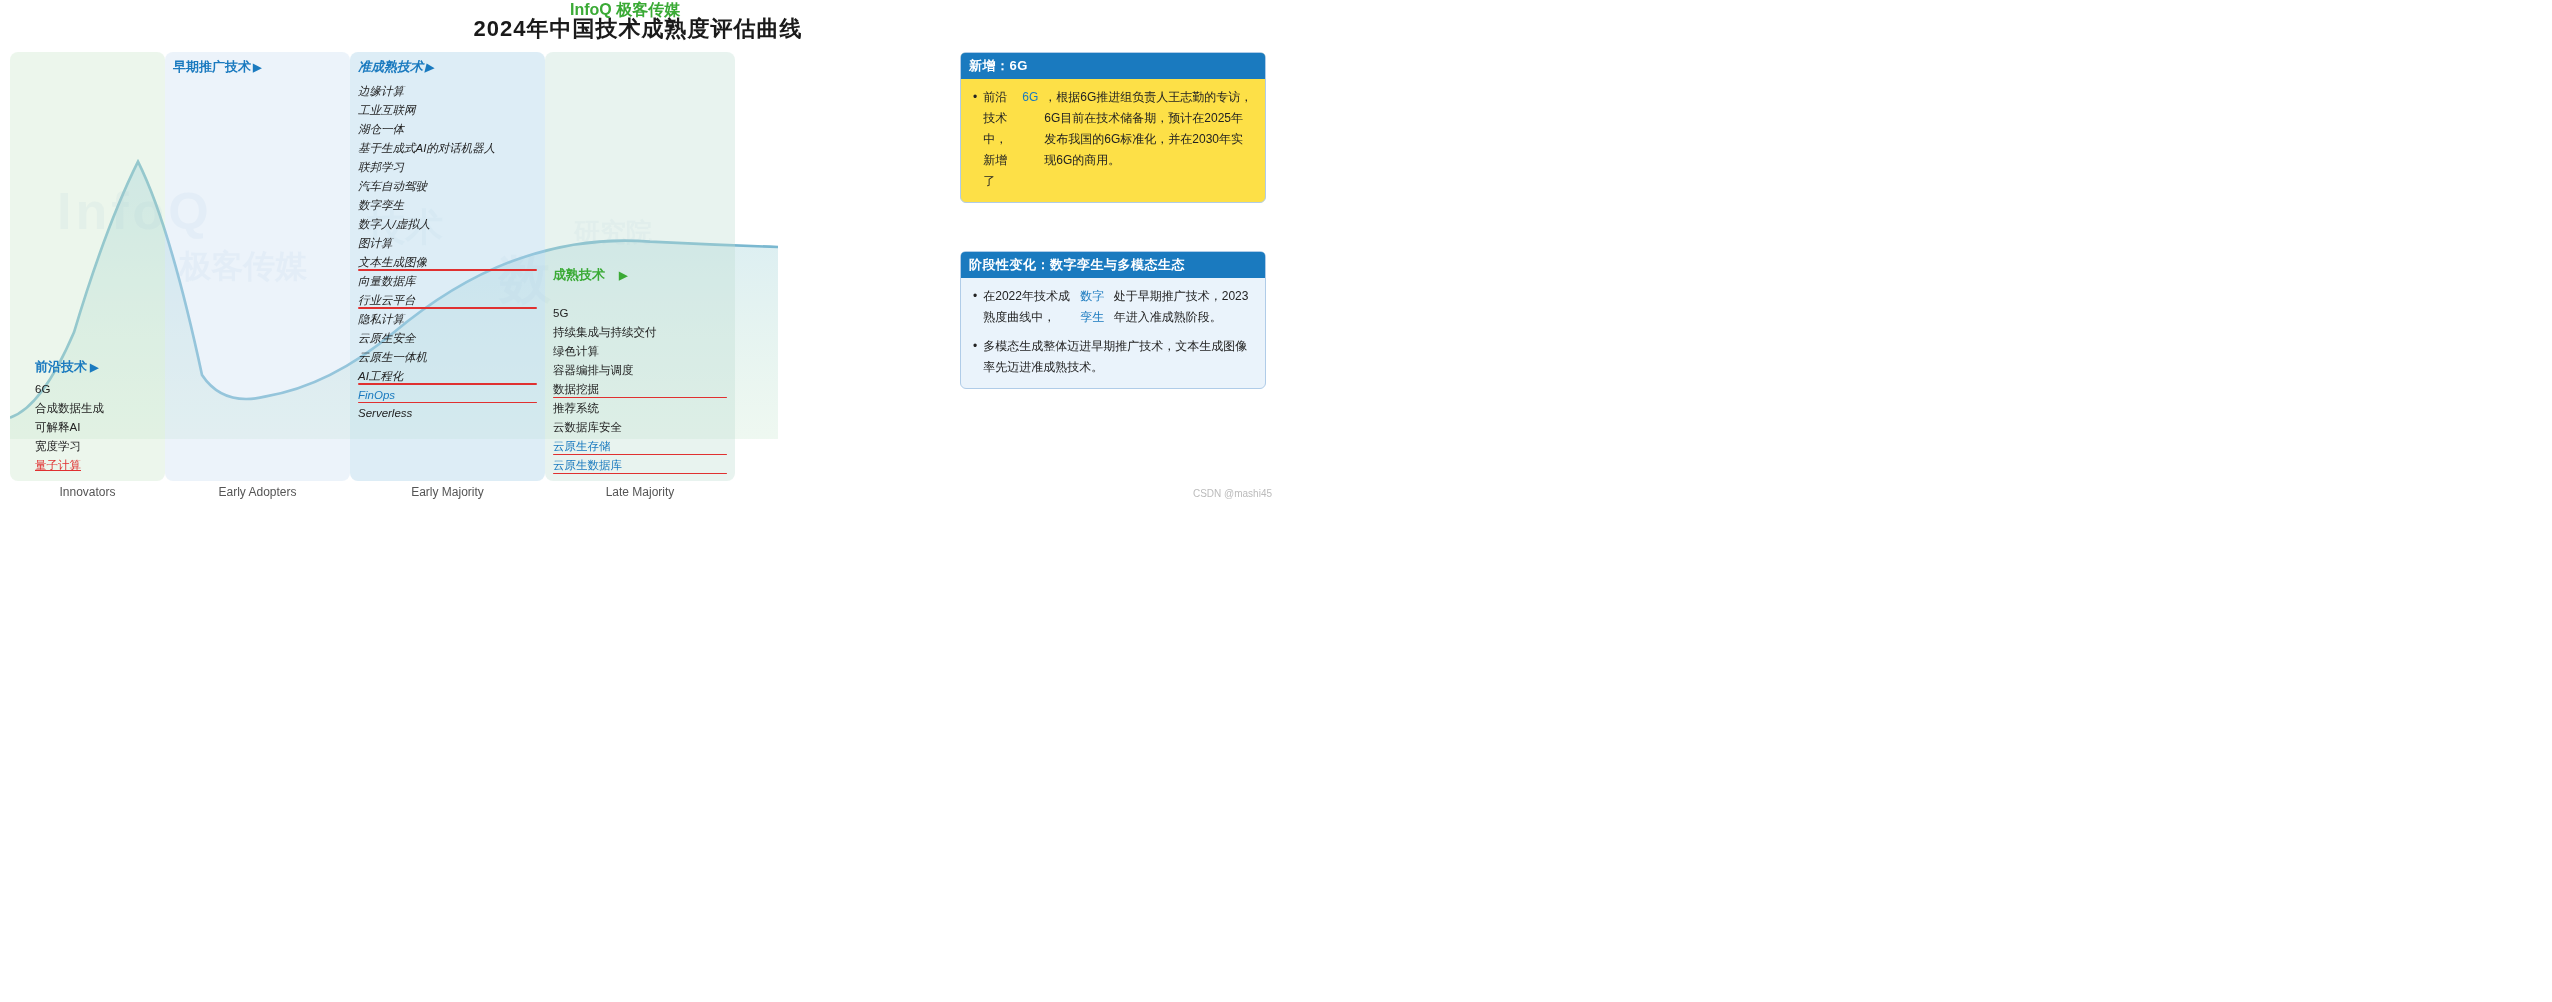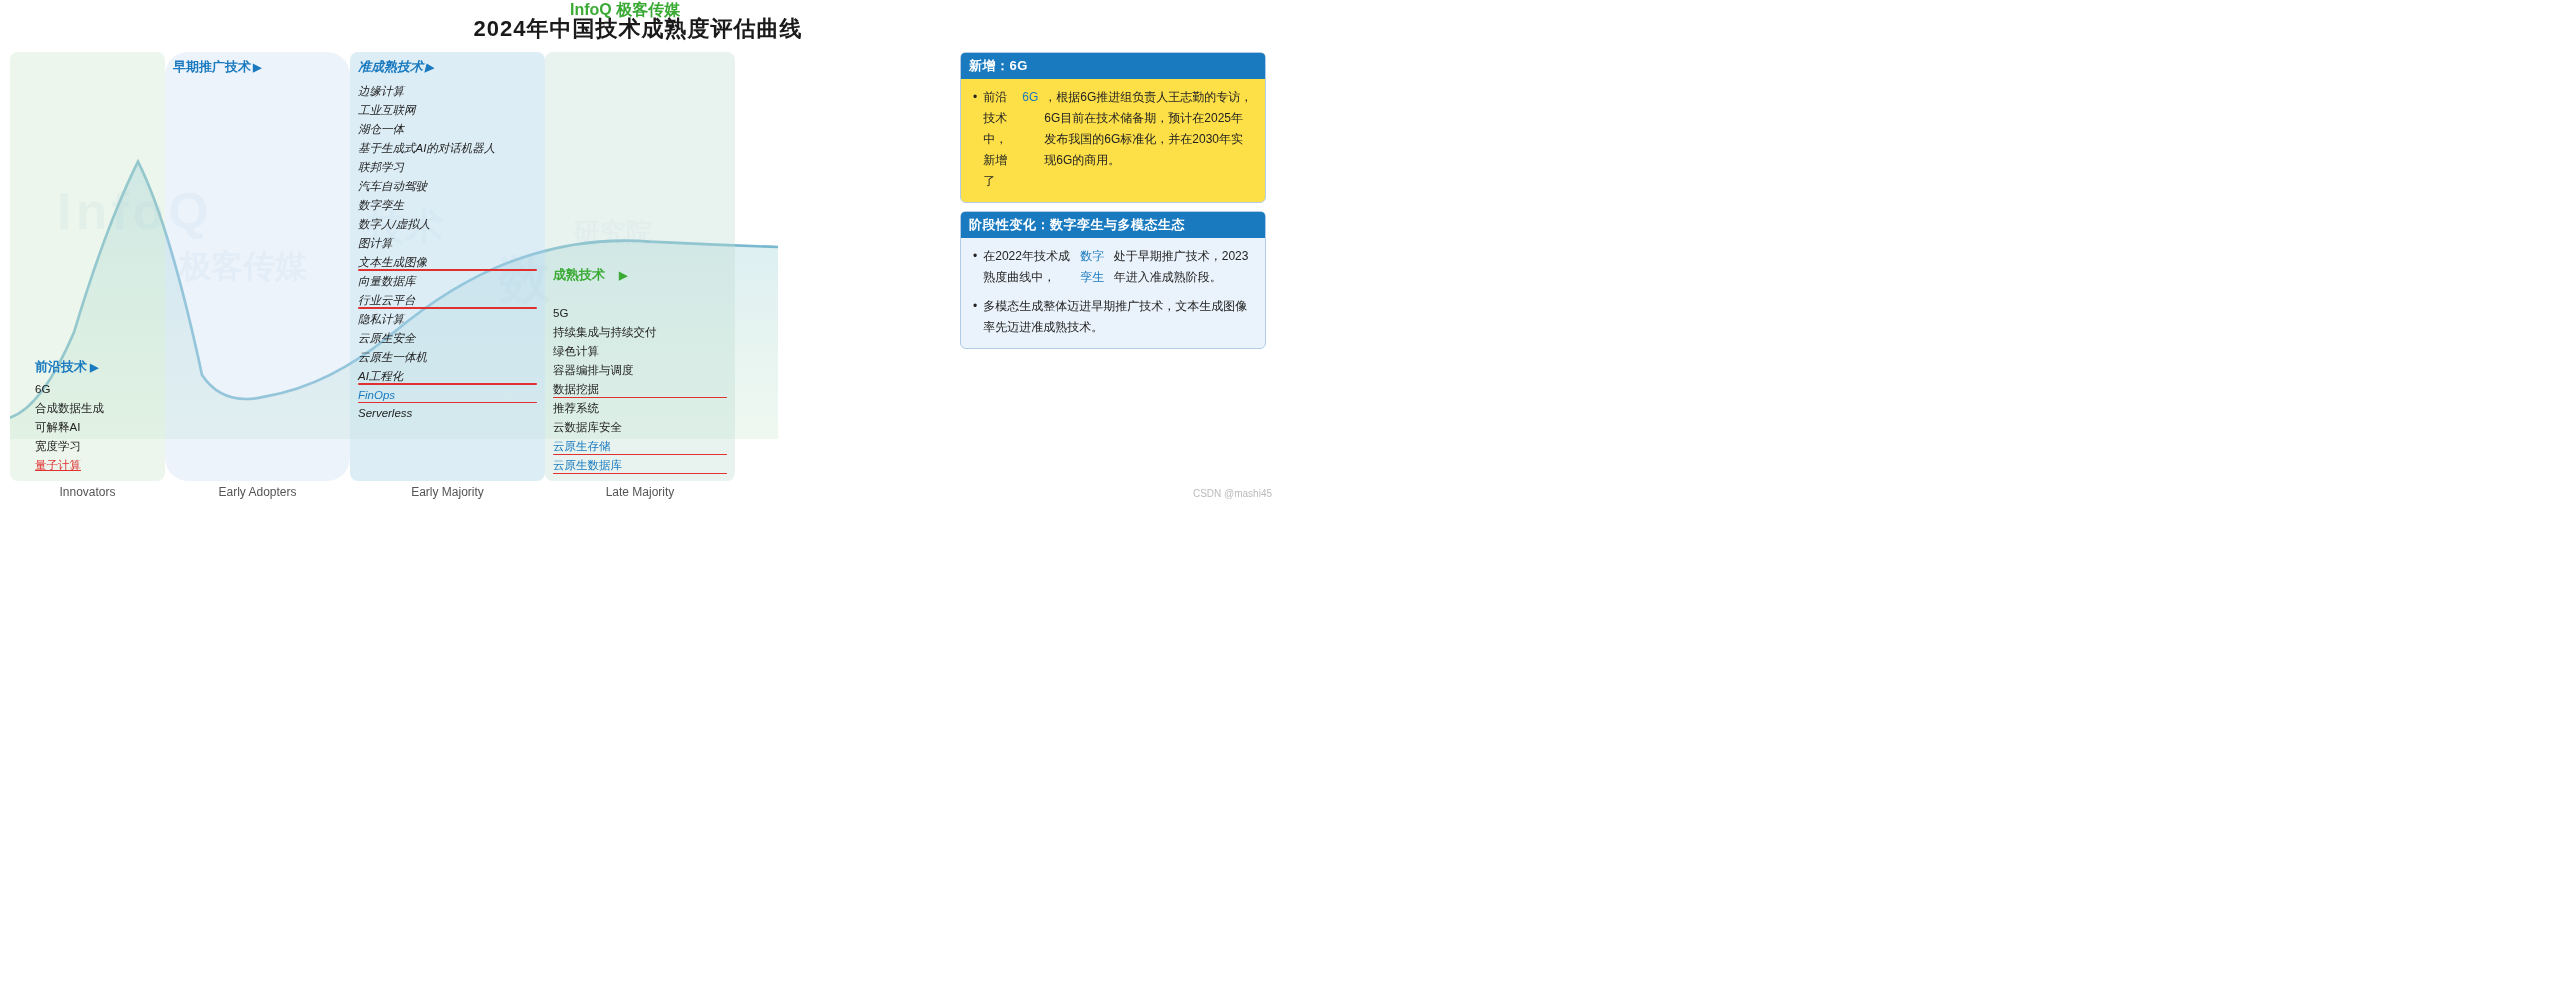--- a/index.html
+++ b/index.html
@@ -71,21 +71,20 @@
       min-width: 0;
     }
     .col-innovators {
       background: rgba(200, 230, 200, 0.35);
       max-width: 155px;
       padding-left: 25px;
     }
     .col-early-adopters {
       background: rgba(200, 220, 240, 0.35);
       max-width: 185px;
-      border-radius: 23px;
     }
     .col-early-majority {
       background: rgba(180, 215, 235, 0.45);
       max-width: 195px;
       font-style: italic;
     }
     .col-late-majority {
       background: rgba(190, 220, 210, 0.40);
       max-width: 185px;
     }
@@ -152,20 +151,21 @@
       padding: 10px 12px;
       flex: 1;
     }
     .info-box-6g {
       background: #fde047;
       border: 1.5px solid #b0cce8;
     }
     .info-box-change {
       background: #eaf3fb;
       border: 1.5px solid #b0cce8;
+      margin-top: 40px;
     }
     .info-box-title {
       background: #1a7abf;
       color: #fff;
       font-size: 13px;
       font-weight: bold;
       padding: 4px 8px;
       border-radius: 4px 4px 0 0;
       margin: -10px -12px 8px -12px;
       letter-spacing: 0.5px;

